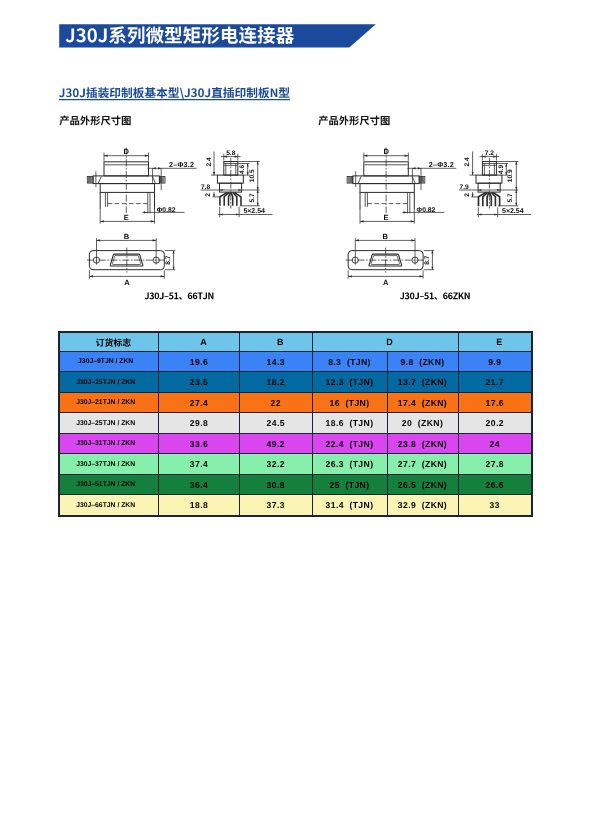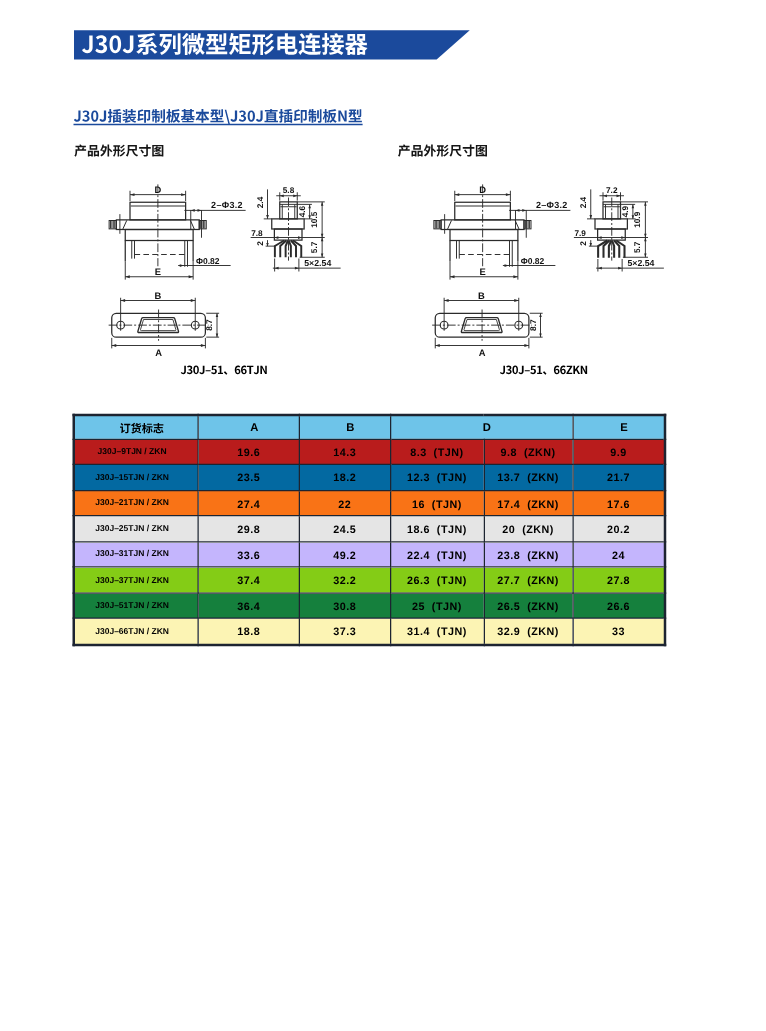--- a/index.html
+++ b/index.html
@@ -280,21 +280,21 @@
 <tbody>
         <tr class="hd">
           <th><svg width="39" height="11" viewBox="0 -9.7 39 12" style="vertical-align:middle;position:relative;top:0.5px">
               <path d="M0.9 -7.4C1.4 -6.9 2.1 -6.2 2.4 -5.8L3.3 -6.6C2.9 -7.1 2.2 -7.7 1.7 -8.1ZM1.8 0.7C2 0.5 2.4 0.2 4.6 -1.3C4.5 -1.5 4.3 -2 4.3 -2.3L3 -1.5V-5.2H0.4V-4.1H1.8V-1.2C1.8 -0.7 1.5 -0.4 1.3 -0.3C1.5 -0 1.8 0.4 1.8 0.7ZM4 -7.5V-6.3H6.6V-0.6C6.6 -0.5 6.5 -0.4 6.3 -0.4C6.1 -0.4 5.4 -0.4 4.8 -0.4C4.9 -0.1 5.2 0.5 5.2 0.8C6.1 0.8 6.8 0.8 7.2 0.6C7.7 0.4 7.8 0 7.8 -0.6V-6.3H9.4V-7.5Z M13.9 -2.8V-2C13.9 -1.4 13.6 -0.6 10.2 -0.1C10.5 0.2 10.8 0.6 11 0.9C14.6 0.2 15.2 -1 15.2 -1.9V-2.8ZM14.9 -0.5C16 -0.1 17.6 0.5 18.3 0.9L19 -0C18.1 -0.5 16.6 -1 15.5 -1.3ZM11.3 -4.1V-1H12.5V-3H16.7V-1.1H17.9V-4.1ZM14.6 -8.2V-6.8C14.1 -6.7 13.7 -6.6 13.2 -6.5C13.4 -6.3 13.5 -5.9 13.6 -5.7L14.6 -5.9C14.6 -4.9 14.9 -4.5 16.1 -4.5C16.4 -4.5 17.4 -4.5 17.7 -4.5C18.6 -4.5 18.9 -4.9 19 -6C18.7 -6.1 18.3 -6.3 18 -6.4C18 -5.7 17.9 -5.5 17.5 -5.5C17.3 -5.5 16.5 -5.5 16.2 -5.5C15.8 -5.5 15.7 -5.6 15.7 -5.9V-6.1C16.9 -6.4 18 -6.8 18.8 -7.2L18.1 -8C17.5 -7.7 16.6 -7.4 15.7 -7.1V-8.2ZM12.6 -8.3C12.1 -7.5 11 -6.8 10 -6.3C10.3 -6.1 10.7 -5.7 10.8 -5.5C11.1 -5.6 11.4 -5.8 11.8 -6.1V-4.4H12.9V-7.1C13.2 -7.3 13.5 -7.6 13.7 -7.9Z M23.9 -7.6V-6.6H28.2V-7.6ZM26.9 -3.1C27.3 -2.1 27.7 -0.8 27.8 0L28.8 -0.3C28.7 -1.2 28.3 -2.4 27.9 -3.4ZM23.9 -3.3C23.7 -2.3 23.3 -1.3 22.8 -0.6C23 -0.5 23.5 -0.2 23.7 -0C24.2 -0.8 24.7 -2 25 -3.1ZM23.5 -5.3V-4.2H25.4V-0.5C25.4 -0.4 25.3 -0.4 25.2 -0.4C25.1 -0.4 24.7 -0.4 24.3 -0.4C24.5 -0 24.6 0.5 24.6 0.8C25.3 0.8 25.8 0.8 26.1 0.6C26.5 0.4 26.6 0.1 26.6 -0.5V-4.2H28.8V-5.3ZM21.1 -8.2V-6.3H19.7V-5.2H20.9C20.6 -4.2 20.1 -2.9 19.6 -2.2C19.8 -1.9 20 -1.4 20.1 -1.1C20.5 -1.6 20.8 -2.3 21.1 -3.1V0.9H22.2V-3.7C22.5 -3.3 22.8 -2.9 22.9 -2.6L23.5 -3.5C23.3 -3.7 22.5 -4.7 22.2 -5V-5.2H23.4V-6.3H22.2V-8.2Z M31.6 -2.5V-0.7C31.6 0.4 32 0.7 33.3 0.7C33.6 0.7 34.9 0.7 35.2 0.7C36.2 0.7 36.6 0.4 36.7 -1C36.4 -1 35.9 -1.2 35.7 -1.4C35.6 -0.4 35.5 -0.3 35.1 -0.3C34.8 -0.3 33.7 -0.3 33.4 -0.3C32.9 -0.3 32.8 -0.3 32.8 -0.7V-2.5ZM36.2 -2.2C36.6 -1.4 37.1 -0.3 37.3 0.4L38.4 -0.1C38.2 -0.7 37.6 -1.8 37.2 -2.6ZM30.3 -2.5C30.1 -1.7 29.8 -0.8 29.5 -0.2L30.5 0.3C30.9 -0.3 31.2 -1.3 31.4 -2.1ZM32.7 -3C33.5 -2.5 34.4 -1.8 34.8 -1.3L35.7 -2.1C35.2 -2.6 34.3 -3.2 33.6 -3.6H37.7V-4.7H34.5V-5.9H38.3V-7H34.5V-8.2H33.3V-7H29.6V-5.9H33.3V-4.7H30.2V-3.6H33.4Z" fill="#000"></path>
             </svg></th>
           <th>A</th>
           <th>B</th>
           <th class="dd" colspan="2">D</th>
           <th>E</th>
         </tr>
-<tr style="background:#b91c1c">
+<tr style="background:#3b82f6">
           <td class="lbl">J30J–9TJN / ZKN</td>
           <td>19.6</td>
           <td>14.3</td>
           <td>8.3&nbsp; (TJN)</td>
           <td>9.8&nbsp; (ZKN)</td>
           <td>9.9</td>
         </tr>
         <tr style="background:#0369a1">
           <td class="lbl">J30J–15TJN / ZKN</td>
           <td>23.5</td>
@@ -312,29 +312,29 @@
           <td>17.6</td>
         </tr>
         <tr style="background:#e5e5e5">
           <td class="lbl">J30J–25TJN / ZKN</td>
           <td>29.8</td>
           <td>24.5</td>
           <td>18.6&nbsp; (TJN)</td>
           <td>20&nbsp; (ZKN)</td>
           <td>20.2</td>
         </tr>
-        <tr style="background:#c4b5fd">
+        <tr style="background:#d946ef">
           <td class="lbl">J30J–31TJN / ZKN</td>
           <td>33.6</td>
           <td>49.2</td>
           <td>22.4&nbsp; (TJN)</td>
           <td>23.8&nbsp; (ZKN)</td>
           <td>24</td>
         </tr>
-        <tr style="background:#84cc16">
+        <tr style="background:#86efac">
           <td class="lbl">J30J–37TJN / ZKN</td>
           <td>37.4</td>
           <td>32.2</td>
           <td>26.3&nbsp; (TJN)</td>
           <td>27.7&nbsp; (ZKN)</td>
           <td>27.8</td>
         </tr>
         <tr style="background:#15803d">
           <td class="lbl">J30J–51TJN / ZKN</td>
           <td>36.4</td>

